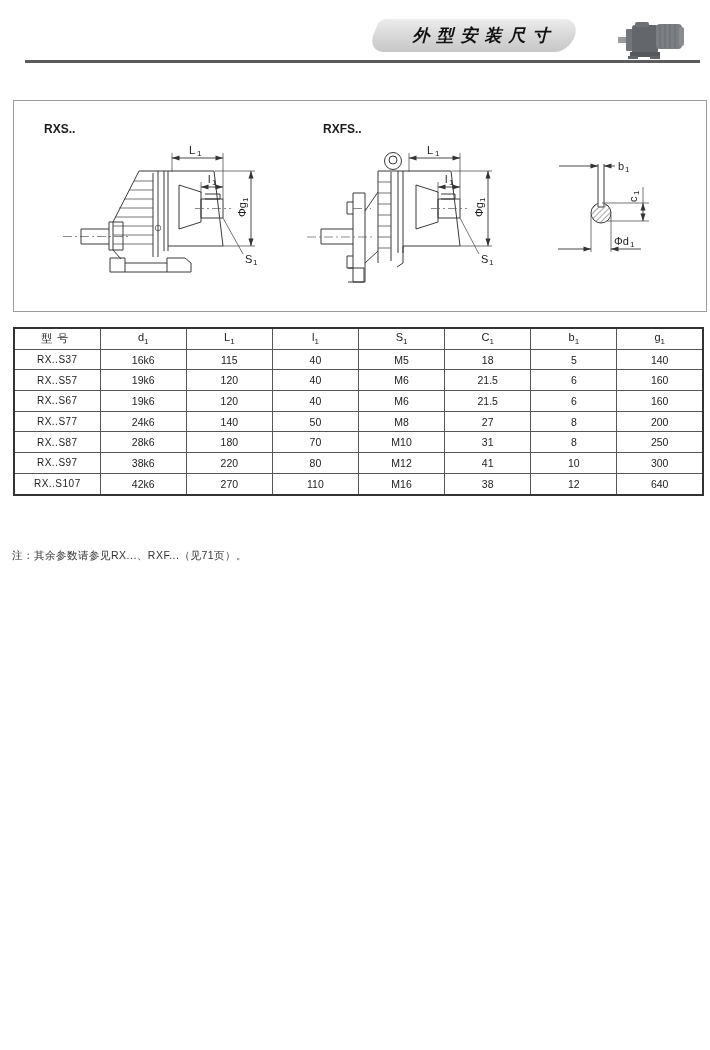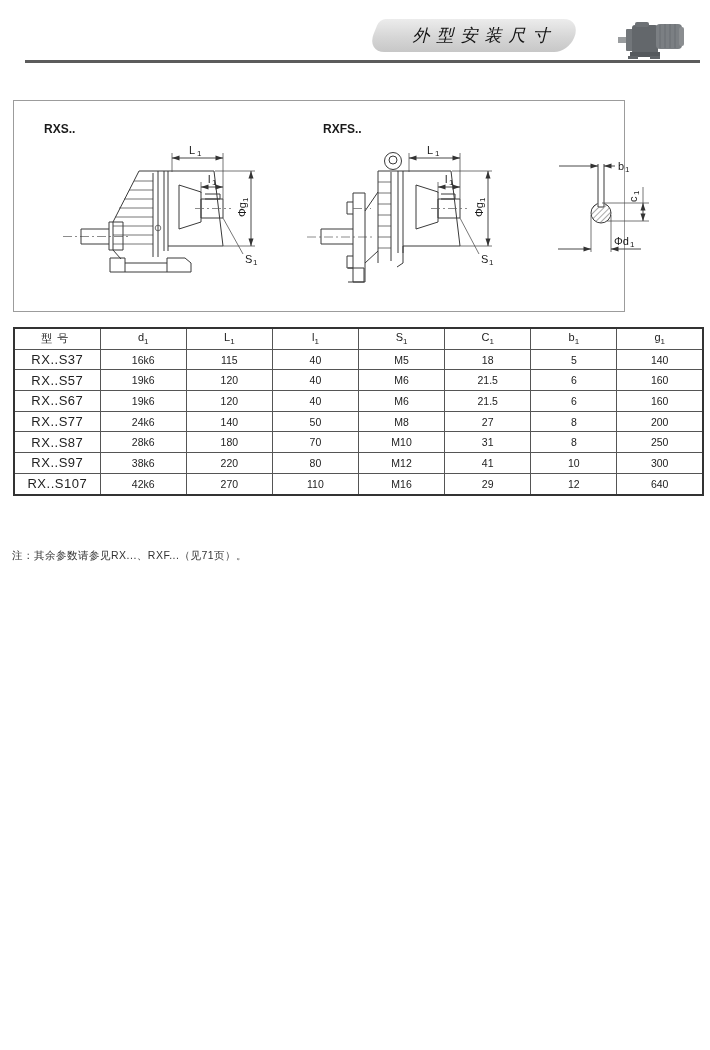--- a/index.html
+++ b/index.html
@@ -11,28 +11,28 @@
 
   
   .banner{
     left:373px;top:19px;width:202px;height:33px;
     background:linear-gradient(180deg,#ececec 0%,#d6d6d6 55%,#c7c7c7 100%);
     transform:skewX(-22deg);
     border-radius:6px 18px 14px 18px;
   }
   .banner-title{
     left:392px;top:23px;width:185px;height:26px;line-height:26px;
-    font-size:17px;font-weight:normal;font-style:italic;letter-spacing:7px;
+    font-size:17px;font-weight:bold;font-style:italic;letter-spacing:7px;
     color:#111;text-align:center;white-space:nowrap;
   }
   .header-rule{left:25px;top:60px;width:675px;height:3px;background:#5c5c5c;}
 
   
   .diagram-box{
-    left:13px;top:100px;width:612px;height:212px;
+    left:13px;top:100px;width:694px;height:212px;
     border:1px solid #9c9c9c;box-sizing:border-box;background:#fff;
   }
   svg text{fill:#1a1a1a;}
   .dwg{stroke:#3a3a3a;stroke-width:1;fill:none;}
   .thin{stroke:#4a4a4a;stroke-width:0.75;fill:none;}
   .dim{stroke:#333;stroke-width:0.9;fill:none;}
   .cl{stroke:#666;stroke-width:0.75;fill:none;stroke-dasharray:9 3 2 3;}
   .lbl{font-size:12px;font-weight:bold;}
   .dt{font-size:11px;}
   .ds{font-size:8px;}
@@ -43,21 +43,21 @@
     border-collapse:collapse;table-layout:fixed;
     font-size:10.5px;color:#222;
   }
   table.spec th,table.spec td{
     border:1px solid #555;height:19.7px;padding:0;text-align:center;
     font-weight:normal;vertical-align:middle;white-space:nowrap;
   }
   table.spec{border:2px solid #333;}
   table.spec th{font-size:11px;text-align:center;}
   th.model-h{letter-spacing:5px;}
-  table.spec td:first-child{font-size:13px;letter-spacing:0.5px;margin-left:36px;}
+  table.spec td:first-child{font-size:10px;letter-spacing:0.5px;margin-left:36px;}
   sub.s{font-size:8px;}
 
   .note{
     left:12px;top:549px;font-size:10.5px;color:#333;letter-spacing:0.5px;
   }
 </style>
 </head>
 <body>
 
 <div class="abs banner"></div>
@@ -298,20 +298,20 @@
         <td>41</td>
         <td>10</td>
         <td>300</td>
       </tr>
       <tr>
         <td>RX..S107</td>
         <td>42k6</td>
         <td>270</td>
         <td>110</td>
         <td>M16</td>
-        <td>29</td>
+        <td>38</td>
         <td>12</td>
         <td>640</td>
       </tr>
     </tbody>
 </table>
 
 <div class="abs note">注：其余参数请参见RX...、RXF...（见71页）。</div>
 
 </body></html>

